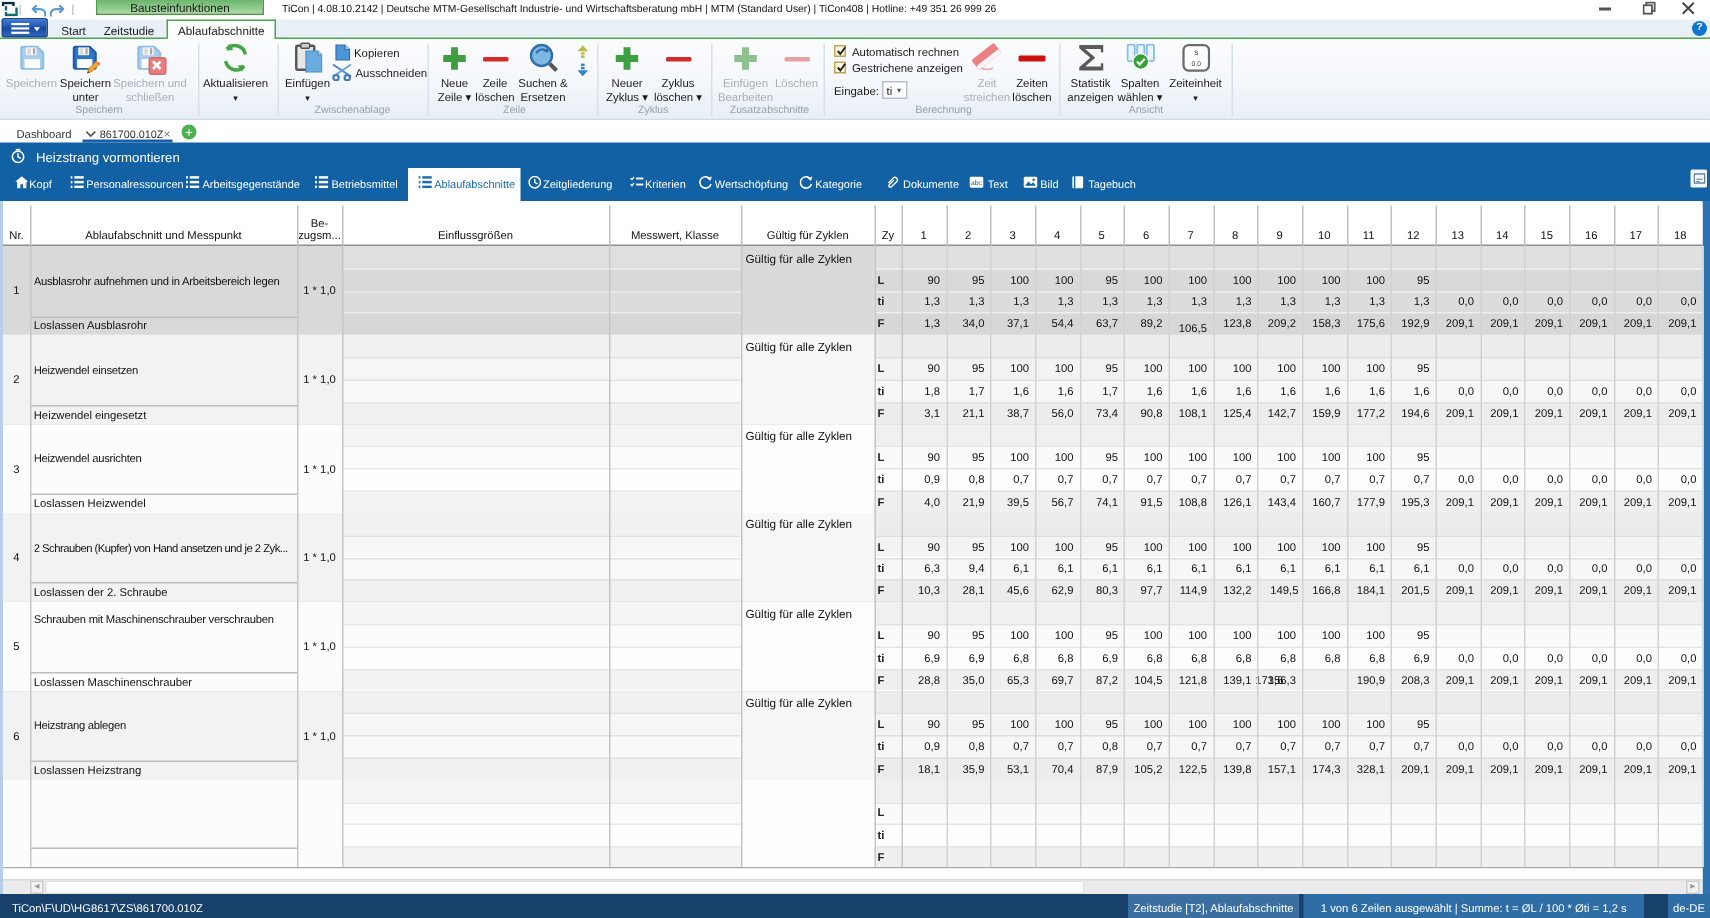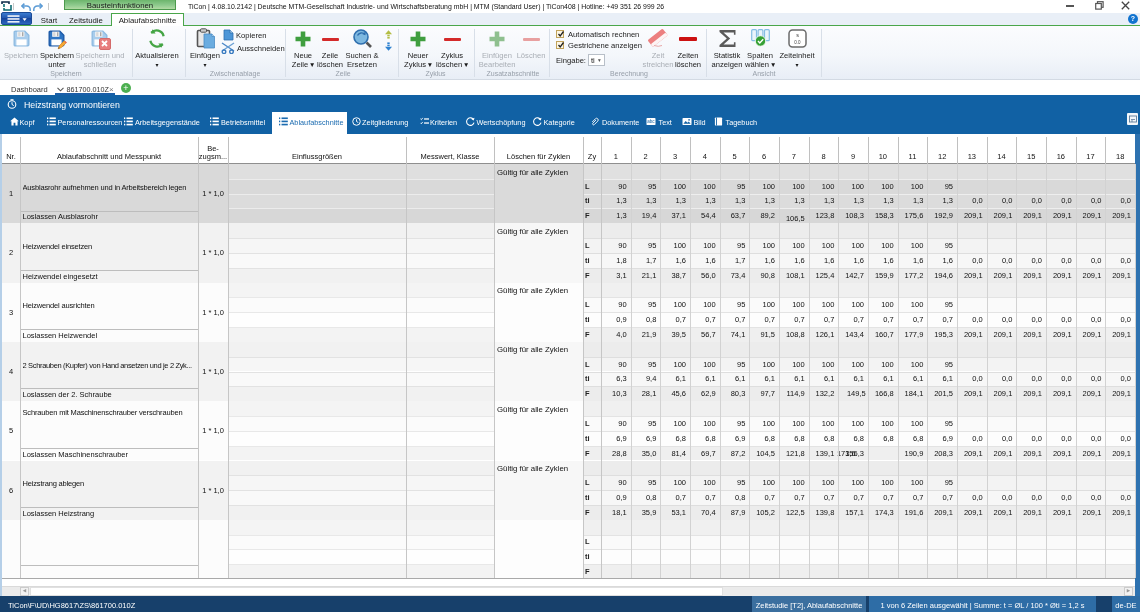--- a/index.html
+++ b/index.html
@@ -320,21 +320,21 @@
 <path d="M2 4.5 L6 4.5 M2 6 L4 6" stroke="#5a7a9a" stroke-width="0.8"></path>
   </svg>
 <div class="ab" style="left:0;top:134px;width:2px;height:462px;background:#b5cfe8"></div>
 <div class="ab" style="left:1135px;top:134px;width:5px;height:462px;background:#2e72b0"></div>
 <div class="ab" style="left:2px;top:134.5px;width:1133px;height:29.5px;background:#fff;border-bottom:1px solid #8f8f8f;box-sizing:border-box"></div>
 <div class="ab" style="left:2px;top:134.5px;width:18px;height:29px;display:flex;align-items:flex-end;justify-content:center;padding-bottom:3px;box-sizing:border-box;font-size:7.5px;color:#111;text-align:center;line-height:8px">Nr.</div>
 <div class="ab" style="left:20px;top:134.5px;width:178px;height:29px;display:flex;align-items:flex-end;justify-content:center;padding-bottom:3px;box-sizing:border-box;font-size:7.5px;color:#111;text-align:center;line-height:8px">Ablaufabschnitt und Messpunkt</div>
 <div class="ab" style="left:198px;top:134.5px;width:30px;height:29px;display:flex;align-items:flex-end;justify-content:center;padding-bottom:3px;box-sizing:border-box;font-size:7.5px;color:#111;text-align:center;line-height:8px">Be-<br>zugsm...</div>
 <div class="ab" style="left:228px;top:134.5px;width:178px;height:29px;display:flex;align-items:flex-end;justify-content:center;padding-bottom:3px;box-sizing:border-box;font-size:7.5px;color:#111;text-align:center;line-height:8px">Einflussgrößen</div>
 <div class="ab" style="left:406px;top:134.5px;width:88px;height:29px;display:flex;align-items:flex-end;justify-content:center;padding-bottom:3px;box-sizing:border-box;font-size:7.5px;color:#111;text-align:center;line-height:8px">Messwert, Klasse</div>
-<div class="ab" style="left:494px;top:134.5px;width:89px;height:29px;display:flex;align-items:flex-end;justify-content:center;padding-bottom:3px;box-sizing:border-box;font-size:7.5px;color:#111;text-align:center;line-height:8px">Löschen für Zyklen</div>
+<div class="ab" style="left:494px;top:134.5px;width:89px;height:29px;display:flex;align-items:flex-end;justify-content:center;padding-bottom:3px;box-sizing:border-box;font-size:7.5px;color:#111;text-align:center;line-height:8px">Gültig für Zyklen</div>
 <div class="ab" style="left:583px;top:134.5px;width:18px;height:29px;display:flex;align-items:flex-end;justify-content:center;padding-bottom:3px;box-sizing:border-box;font-size:7.5px;color:#111;text-align:center;line-height:8px">Zy</div>
 <div class="ab" style="left:601.0px;top:134.5px;width:29.666666666666668px;height:29px;display:flex;align-items:flex-end;justify-content:center;padding-bottom:3px;box-sizing:border-box;font-size:7.5px;color:#111">1</div>
 <div class="ab" style="left:630.6666666666666px;top:134.5px;width:29.666666666666668px;height:29px;display:flex;align-items:flex-end;justify-content:center;padding-bottom:3px;box-sizing:border-box;font-size:7.5px;color:#111">2</div>
 <div class="ab" style="left:660.3333333333334px;top:134.5px;width:29.666666666666668px;height:29px;display:flex;align-items:flex-end;justify-content:center;padding-bottom:3px;box-sizing:border-box;font-size:7.5px;color:#111">3</div>
 <div class="ab" style="left:690.0px;top:134.5px;width:29.666666666666668px;height:29px;display:flex;align-items:flex-end;justify-content:center;padding-bottom:3px;box-sizing:border-box;font-size:7.5px;color:#111">4</div>
 <div class="ab" style="left:719.6666666666666px;top:134.5px;width:29.666666666666668px;height:29px;display:flex;align-items:flex-end;justify-content:center;padding-bottom:3px;box-sizing:border-box;font-size:7.5px;color:#111">5</div>
 <div class="ab" style="left:749.3333333333334px;top:134.5px;width:29.666666666666668px;height:29px;display:flex;align-items:flex-end;justify-content:center;padding-bottom:3px;box-sizing:border-box;font-size:7.5px;color:#111">6</div>
 <div class="ab" style="left:779.0px;top:134.5px;width:29.666666666666668px;height:29px;display:flex;align-items:flex-end;justify-content:center;padding-bottom:3px;box-sizing:border-box;font-size:7.5px;color:#111">7</div>
 <div class="ab" style="left:808.6666666666667px;top:134.5px;width:29.666666666666668px;height:29px;display:flex;align-items:flex-end;justify-content:center;padding-bottom:3px;box-sizing:border-box;font-size:7.5px;color:#111">8</div>
 <div class="ab" style="left:838.3333333333334px;top:134.5px;width:29.666666666666668px;height:29px;display:flex;align-items:flex-end;justify-content:center;padding-bottom:3px;box-sizing:border-box;font-size:7.5px;color:#111">9</div>
@@ -421,28 +421,28 @@
 <div class="ab" style="left:897.6666666666667px;top:193.6px;width:25.666666666666668px;height:14.800000000000011px;display:flex;align-items:center;justify-content:flex-end;font-size:7.5px;color:#111">1,3</div>
 <div class="ab" style="left:927.3333333333334px;top:193.6px;width:25.666666666666668px;height:14.800000000000011px;display:flex;align-items:center;justify-content:flex-end;font-size:7.5px;color:#111">1,3</div>
 <div class="ab" style="left:957.0px;top:193.6px;width:25.666666666666668px;height:14.800000000000011px;display:flex;align-items:center;justify-content:flex-end;font-size:7.5px;color:#111">0,0</div>
 <div class="ab" style="left:986.6666666666667px;top:193.6px;width:25.666666666666668px;height:14.800000000000011px;display:flex;align-items:center;justify-content:flex-end;font-size:7.5px;color:#111">0,0</div>
 <div class="ab" style="left:1016.3333333333334px;top:193.6px;width:25.666666666666668px;height:14.800000000000011px;display:flex;align-items:center;justify-content:flex-end;font-size:7.5px;color:#111">0,0</div>
 <div class="ab" style="left:1046.0px;top:193.6px;width:25.666666666666668px;height:14.800000000000011px;display:flex;align-items:center;justify-content:flex-end;font-size:7.5px;color:#111">0,0</div>
 <div class="ab" style="left:1075.6666666666667px;top:193.6px;width:25.666666666666668px;height:14.800000000000011px;display:flex;align-items:center;justify-content:flex-end;font-size:7.5px;color:#111">0,0</div>
 <div class="ab" style="left:1105.3333333333335px;top:193.6px;width:25.666666666666668px;height:14.800000000000011px;display:flex;align-items:center;justify-content:flex-end;font-size:7.5px;color:#111">0,0</div>
 <div class="ab" style="left:585px;top:208.4px;width:16px;height:14.900000000000006px;display:flex;align-items:center;font-size:7.5px;font-weight:bold;color:#222">F</div>
 <div class="ab" style="left:601.0px;top:208.4px;width:25.666666666666668px;height:14.900000000000006px;display:flex;align-items:center;justify-content:flex-end;font-size:7.5px;color:#111">1,3</div>
-<div class="ab" style="left:630.6666666666666px;top:208.4px;width:25.666666666666668px;height:14.900000000000006px;display:flex;align-items:center;justify-content:flex-end;font-size:7.5px;color:#111">19,4</div>
+<div class="ab" style="left:630.6666666666666px;top:208.4px;width:25.666666666666668px;height:14.900000000000006px;display:flex;align-items:center;justify-content:flex-end;font-size:7.5px;color:#111">34,0</div>
 <div class="ab" style="left:660.3333333333334px;top:208.4px;width:25.666666666666668px;height:14.900000000000006px;display:flex;align-items:center;justify-content:flex-end;font-size:7.5px;color:#111">37,1</div>
 <div class="ab" style="left:690.0px;top:208.4px;width:25.666666666666668px;height:14.900000000000006px;display:flex;align-items:center;justify-content:flex-end;font-size:7.5px;color:#111">54,4</div>
 <div class="ab" style="left:719.6666666666666px;top:208.4px;width:25.666666666666668px;height:14.900000000000006px;display:flex;align-items:center;justify-content:flex-end;font-size:7.5px;color:#111">63,7</div>
 <div class="ab" style="left:749.3333333333334px;top:208.4px;width:25.666666666666668px;height:14.900000000000006px;display:flex;align-items:center;justify-content:flex-end;font-size:7.5px;color:#111">89,2</div>
 <div class="ab" style="left:779.0px;top:208.4px;width:25.666666666666668px;height:21px;display:flex;align-items:center;justify-content:flex-end;font-size:7.5px;color:#111">106,5</div>
 <div class="ab" style="left:808.6666666666667px;top:208.4px;width:25.666666666666668px;height:14.900000000000006px;display:flex;align-items:center;justify-content:flex-end;font-size:7.5px;color:#111">123,8</div>
-<div class="ab" style="left:838.3333333333334px;top:208.4px;width:25.666666666666668px;height:14.900000000000006px;display:flex;align-items:center;justify-content:flex-end;font-size:7.5px;color:#111">108,3</div>
+<div class="ab" style="left:838.3333333333334px;top:208.4px;width:25.666666666666668px;height:14.900000000000006px;display:flex;align-items:center;justify-content:flex-end;font-size:7.5px;color:#111">209,2</div>
 <div class="ab" style="left:868.0px;top:208.4px;width:25.666666666666668px;height:14.900000000000006px;display:flex;align-items:center;justify-content:flex-end;font-size:7.5px;color:#111">158,3</div>
 <div class="ab" style="left:897.6666666666667px;top:208.4px;width:25.666666666666668px;height:14.900000000000006px;display:flex;align-items:center;justify-content:flex-end;font-size:7.5px;color:#111">175,6</div>
 <div class="ab" style="left:927.3333333333334px;top:208.4px;width:25.666666666666668px;height:14.900000000000006px;display:flex;align-items:center;justify-content:flex-end;font-size:7.5px;color:#111">192,9</div>
 <div class="ab" style="left:957.0px;top:208.4px;width:25.666666666666668px;height:14.900000000000006px;display:flex;align-items:center;justify-content:flex-end;font-size:7.5px;color:#111">209,1</div>
 <div class="ab" style="left:986.6666666666667px;top:208.4px;width:25.666666666666668px;height:14.900000000000006px;display:flex;align-items:center;justify-content:flex-end;font-size:7.5px;color:#111">209,1</div>
 <div class="ab" style="left:1016.3333333333334px;top:208.4px;width:25.666666666666668px;height:14.900000000000006px;display:flex;align-items:center;justify-content:flex-end;font-size:7.5px;color:#111">209,1</div>
 <div class="ab" style="left:1046.0px;top:208.4px;width:25.666666666666668px;height:14.900000000000006px;display:flex;align-items:center;justify-content:flex-end;font-size:7.5px;color:#111">209,1</div>
 <div class="ab" style="left:1075.6666666666667px;top:208.4px;width:25.666666666666668px;height:14.900000000000006px;display:flex;align-items:center;justify-content:flex-end;font-size:7.5px;color:#111">209,1</div>
 <div class="ab" style="left:1105.3333333333335px;top:208.4px;width:25.666666666666668px;height:14.900000000000006px;display:flex;align-items:center;justify-content:flex-end;font-size:7.5px;color:#111">209,1</div>
 <div class="ab" style="left:2px;top:223.3px;width:1133px;height:1px;background:#b9b9b9"></div>
@@ -718,21 +718,21 @@
 <div class="ab" style="left:927.3333333333334px;top:430.8px;width:25.666666666666668px;height:14.799999999999955px;display:flex;align-items:center;justify-content:flex-end;font-size:7.5px;color:#111">6,9</div>
 <div class="ab" style="left:957.0px;top:430.8px;width:25.666666666666668px;height:14.799999999999955px;display:flex;align-items:center;justify-content:flex-end;font-size:7.5px;color:#111">0,0</div>
 <div class="ab" style="left:986.6666666666667px;top:430.8px;width:25.666666666666668px;height:14.799999999999955px;display:flex;align-items:center;justify-content:flex-end;font-size:7.5px;color:#111">0,0</div>
 <div class="ab" style="left:1016.3333333333334px;top:430.8px;width:25.666666666666668px;height:14.799999999999955px;display:flex;align-items:center;justify-content:flex-end;font-size:7.5px;color:#111">0,0</div>
 <div class="ab" style="left:1046.0px;top:430.8px;width:25.666666666666668px;height:14.799999999999955px;display:flex;align-items:center;justify-content:flex-end;font-size:7.5px;color:#111">0,0</div>
 <div class="ab" style="left:1075.6666666666667px;top:430.8px;width:25.666666666666668px;height:14.799999999999955px;display:flex;align-items:center;justify-content:flex-end;font-size:7.5px;color:#111">0,0</div>
 <div class="ab" style="left:1105.3333333333335px;top:430.8px;width:25.666666666666668px;height:14.799999999999955px;display:flex;align-items:center;justify-content:flex-end;font-size:7.5px;color:#111">0,0</div>
 <div class="ab" style="left:585px;top:445.59999999999997px;width:16px;height:14.900000000000034px;display:flex;align-items:center;font-size:7.5px;font-weight:bold;color:#222">F</div>
 <div class="ab" style="left:601.0px;top:445.59999999999997px;width:25.666666666666668px;height:14.900000000000034px;display:flex;align-items:center;justify-content:flex-end;font-size:7.5px;color:#111">28,8</div>
 <div class="ab" style="left:630.6666666666666px;top:445.59999999999997px;width:25.666666666666668px;height:14.900000000000034px;display:flex;align-items:center;justify-content:flex-end;font-size:7.5px;color:#111">35,0</div>
-<div class="ab" style="left:660.3333333333334px;top:445.59999999999997px;width:25.666666666666668px;height:14.900000000000034px;display:flex;align-items:center;justify-content:flex-end;font-size:7.5px;color:#111">81,4</div>
+<div class="ab" style="left:660.3333333333334px;top:445.59999999999997px;width:25.666666666666668px;height:14.900000000000034px;display:flex;align-items:center;justify-content:flex-end;font-size:7.5px;color:#111">65,3</div>
 <div class="ab" style="left:690.0px;top:445.59999999999997px;width:25.666666666666668px;height:14.900000000000034px;display:flex;align-items:center;justify-content:flex-end;font-size:7.5px;color:#111">69,7</div>
 <div class="ab" style="left:719.6666666666666px;top:445.59999999999997px;width:25.666666666666668px;height:14.900000000000034px;display:flex;align-items:center;justify-content:flex-end;font-size:7.5px;color:#111">87,2</div>
 <div class="ab" style="left:749.3333333333334px;top:445.59999999999997px;width:25.666666666666668px;height:14.900000000000034px;display:flex;align-items:center;justify-content:flex-end;font-size:7.5px;color:#111">104,5</div>
 <div class="ab" style="left:779.0px;top:445.59999999999997px;width:25.666666666666668px;height:14.900000000000034px;display:flex;align-items:center;justify-content:flex-end;font-size:7.5px;color:#111">121,8</div>
 <div class="ab" style="left:808.6666666666667px;top:445.59999999999997px;width:25.666666666666668px;height:14.900000000000034px;display:flex;align-items:center;justify-content:flex-end;font-size:7.5px;color:#111">139,1</div>
 <div class="ab" style="left:838.3333333333334px;top:445.59999999999997px;width:25.666666666666668px;height:14.900000000000034px;display:flex;align-items:center;justify-content:flex-end;font-size:7.5px;color:#111">156,3</div>
 <div class="ab" style="left:830px;top:445.59999999999997px;width:25.666666666666668px;height:14.900000000000034px;display:flex;align-items:center;justify-content:flex-end;font-size:7.5px;color:#111">173,6</div>
 <div class="ab" style="left:897.6666666666667px;top:445.59999999999997px;width:25.666666666666668px;height:14.900000000000034px;display:flex;align-items:center;justify-content:flex-end;font-size:7.5px;color:#111">190,9</div>
 <div class="ab" style="left:927.3333333333334px;top:445.59999999999997px;width:25.666666666666668px;height:14.900000000000034px;display:flex;align-items:center;justify-content:flex-end;font-size:7.5px;color:#111">208,3</div>
 <div class="ab" style="left:957.0px;top:445.59999999999997px;width:25.666666666666668px;height:14.900000000000034px;display:flex;align-items:center;justify-content:flex-end;font-size:7.5px;color:#111">209,1</div>
@@ -800,21 +800,21 @@
 <div class="ab" style="left:601.0px;top:504.9px;width:25.666666666666668px;height:14.899999999999977px;display:flex;align-items:center;justify-content:flex-end;font-size:7.5px;color:#111">18,1</div>
 <div class="ab" style="left:630.6666666666666px;top:504.9px;width:25.666666666666668px;height:14.899999999999977px;display:flex;align-items:center;justify-content:flex-end;font-size:7.5px;color:#111">35,9</div>
 <div class="ab" style="left:660.3333333333334px;top:504.9px;width:25.666666666666668px;height:14.899999999999977px;display:flex;align-items:center;justify-content:flex-end;font-size:7.5px;color:#111">53,1</div>
 <div class="ab" style="left:690.0px;top:504.9px;width:25.666666666666668px;height:14.899999999999977px;display:flex;align-items:center;justify-content:flex-end;font-size:7.5px;color:#111">70,4</div>
 <div class="ab" style="left:719.6666666666666px;top:504.9px;width:25.666666666666668px;height:14.899999999999977px;display:flex;align-items:center;justify-content:flex-end;font-size:7.5px;color:#111">87,9</div>
 <div class="ab" style="left:749.3333333333334px;top:504.9px;width:25.666666666666668px;height:14.899999999999977px;display:flex;align-items:center;justify-content:flex-end;font-size:7.5px;color:#111">105,2</div>
 <div class="ab" style="left:779.0px;top:504.9px;width:25.666666666666668px;height:14.899999999999977px;display:flex;align-items:center;justify-content:flex-end;font-size:7.5px;color:#111">122,5</div>
 <div class="ab" style="left:808.6666666666667px;top:504.9px;width:25.666666666666668px;height:14.899999999999977px;display:flex;align-items:center;justify-content:flex-end;font-size:7.5px;color:#111">139,8</div>
 <div class="ab" style="left:838.3333333333334px;top:504.9px;width:25.666666666666668px;height:14.899999999999977px;display:flex;align-items:center;justify-content:flex-end;font-size:7.5px;color:#111">157,1</div>
 <div class="ab" style="left:868.0px;top:504.9px;width:25.666666666666668px;height:14.899999999999977px;display:flex;align-items:center;justify-content:flex-end;font-size:7.5px;color:#111">174,3</div>
-<div class="ab" style="left:897.6666666666667px;top:504.9px;width:25.666666666666668px;height:14.899999999999977px;display:flex;align-items:center;justify-content:flex-end;font-size:7.5px;color:#111">191,6</div>
+<div class="ab" style="left:897.6666666666667px;top:504.9px;width:25.666666666666668px;height:14.899999999999977px;display:flex;align-items:center;justify-content:flex-end;font-size:7.5px;color:#111">328,1</div>
 <div class="ab" style="left:927.3333333333334px;top:504.9px;width:25.666666666666668px;height:14.899999999999977px;display:flex;align-items:center;justify-content:flex-end;font-size:7.5px;color:#111">209,1</div>
 <div class="ab" style="left:957.0px;top:504.9px;width:25.666666666666668px;height:14.899999999999977px;display:flex;align-items:center;justify-content:flex-end;font-size:7.5px;color:#111">209,1</div>
 <div class="ab" style="left:986.6666666666667px;top:504.9px;width:25.666666666666668px;height:14.899999999999977px;display:flex;align-items:center;justify-content:flex-end;font-size:7.5px;color:#111">209,1</div>
 <div class="ab" style="left:1016.3333333333334px;top:504.9px;width:25.666666666666668px;height:14.899999999999977px;display:flex;align-items:center;justify-content:flex-end;font-size:7.5px;color:#111">209,1</div>
 <div class="ab" style="left:1046.0px;top:504.9px;width:25.666666666666668px;height:14.899999999999977px;display:flex;align-items:center;justify-content:flex-end;font-size:7.5px;color:#111">209,1</div>
 <div class="ab" style="left:1075.6666666666667px;top:504.9px;width:25.666666666666668px;height:14.899999999999977px;display:flex;align-items:center;justify-content:flex-end;font-size:7.5px;color:#111">209,1</div>
 <div class="ab" style="left:1105.3333333333335px;top:504.9px;width:25.666666666666668px;height:14.899999999999977px;display:flex;align-items:center;justify-content:flex-end;font-size:7.5px;color:#111">209,1</div>
 <div class="ab" style="left:2px;top:519.8px;width:1133px;height:1px;background:#b9b9b9"></div>
 <div class="ab" style="left:2px;top:519.8px;width:226px;height:58.200000000000045px;background:#fcfcfc"></div>
 <div class="ab" style="left:494px;top:519.8px;width:89px;height:58.200000000000045px;background:#fdfdfd"></div>

